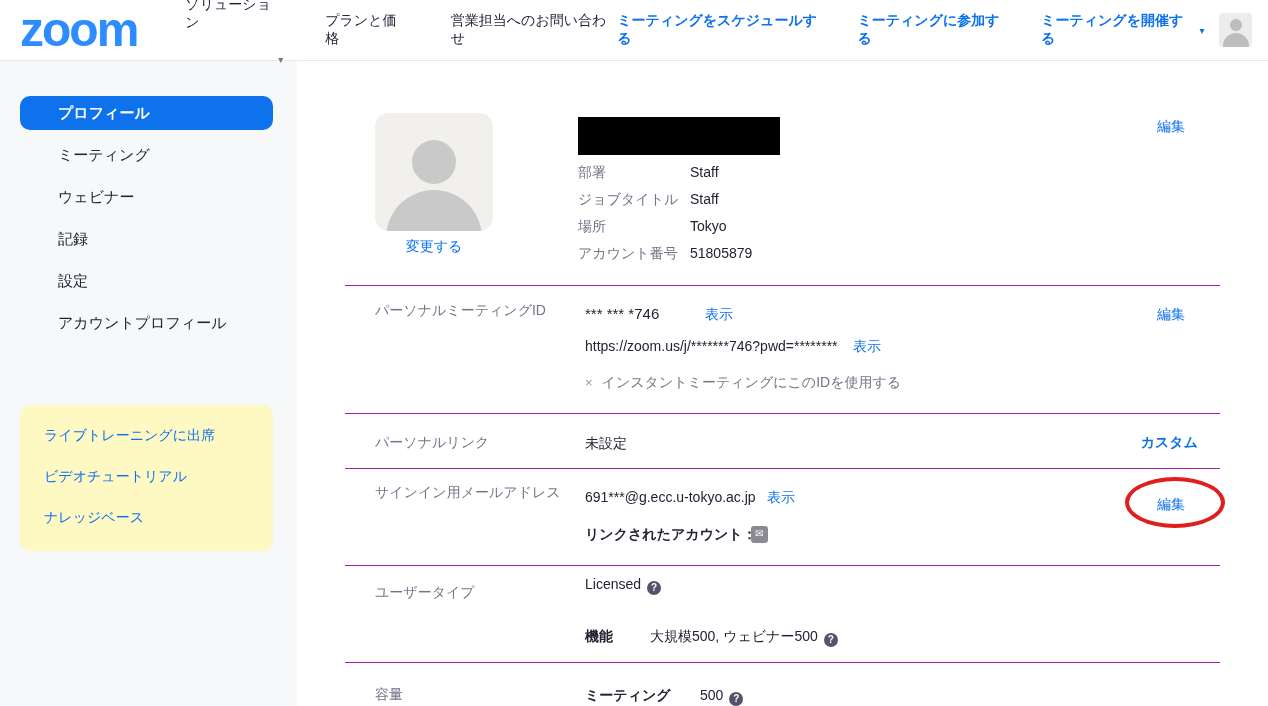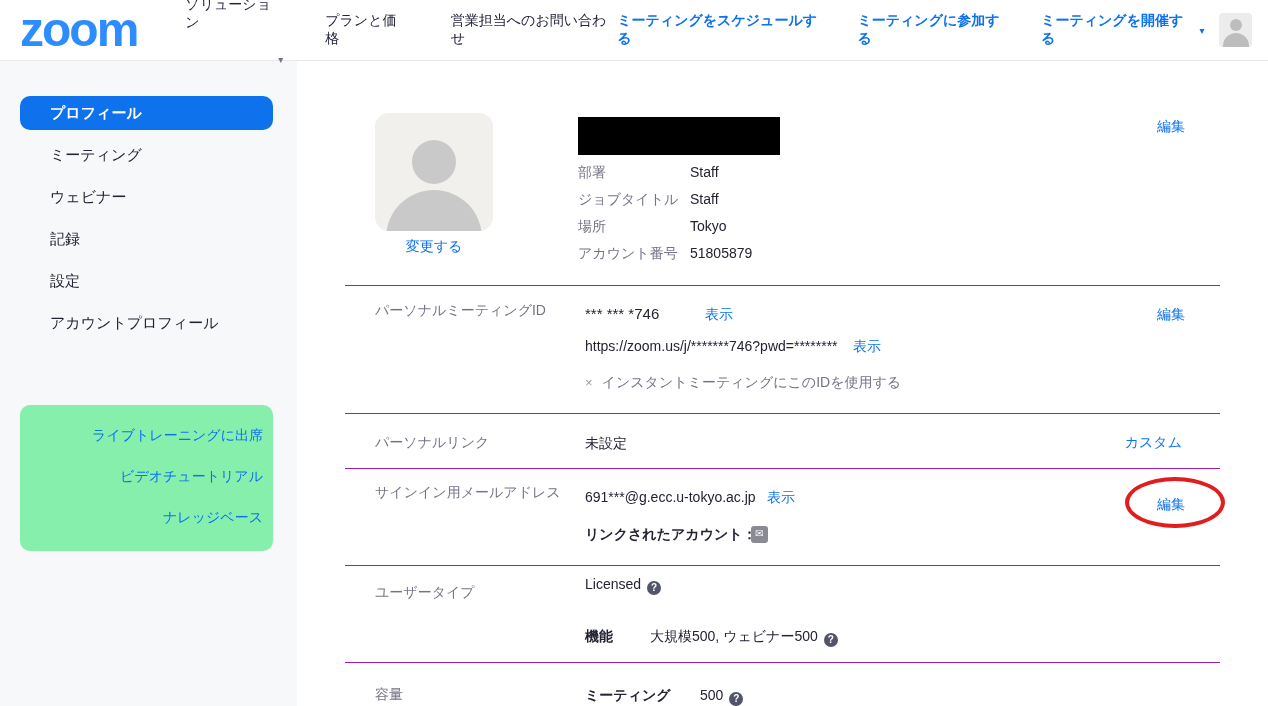--- a/index.html
+++ b/index.html
@@ -20,23 +20,23 @@
   .mini-avatar { width:34px; height:34px; background:#ececec; border-radius:4px; position:relative; overflow:hidden; cursor:pointer; }
   .mini-avatar .head { position:absolute; top:6px; left:11px; width:12px; height:12px; border-radius:50%; background:#bdbdbd; }
   .mini-avatar .shoulders { position:absolute; top:20px; left:4px; width:26px; height:16px; border-radius:13px 13px 0 0; background:#bdbdbd; }
 
   
   .page { display:flex; height:645px; }
   .sidebar { width:297px; background:#f7f8fa; padding-top:35px; flex-shrink:0; }
   .main { flex:1; background:#fff; position:relative; }
 
   
-  .side-item { height:34px; margin:0 24px 8px 20px; display:flex; align-items:center; padding-left:30px; font-size:15px; color:#232333; border-radius:10px; cursor:pointer; }
+  .side-item { height:34px; margin:0 24px 8px 20px; display:flex; align-items:center; padding-left:38px; font-size:15px; color:#232333; border-radius:10px; cursor:pointer; }
   .side-item.active { background:#0e72ed; color:#fff; font-weight:700; }
-  .help-card { margin:65px 24px 0 20px; background:#86efac; border-radius:10px; padding:22px 10px 24px 24px; box-shadow:0 0 2px rgba(0,0,0,0.03);text-align:right; }
+  .help-card { margin:65px 24px 0 20px; background:#fef9c3; border-radius:10px; padding:22px 10px 24px 24px; box-shadow:0 0 2px rgba(0,0,0,0.03); }
   .help-link { display:block; font-size:14px; color:#0e72ed; cursor:pointer; margin-bottom:23px; }
   .help-link:last-child { margin-bottom:0; }
 
   
   .sec { position:relative; margin:0 48px; }
   .sec + .sec { border-top:1px solid #a21caf; }
   .sec1 { height:224px; }
   .sec2 { height:128px; }
   .sec3 { height:55px; }
   .sec4 { height:97px; }
@@ -161,21 +161,21 @@
         <span class="abs blue-link" style="left:360px; top:20px;">表示</span>
         <span class="abs val" style="left:240px; top:52px;">https://zoom.us/j/*******746?pwd=********</span>
         <span class="abs blue-link" style="left:508px; top:52px;">表示</span>
         <span class="abs val muted" style="left:240px; top:88px;"><span class="x-mark">×</span><span>インスタントミーティングにこのIDを使用する</span></span>
         <span class="abs blue-link" style="right:35px; top:20px;">編集</span>
       </div>
 
       <div class="sec sec3">
         <span class="abs lbl" style="left:30px; top:20px;">パーソナルリンク</span>
         <span class="abs val" style="left:240px; top:21px;">未設定</span>
-        <span class="abs blue-link" style="right:38px; top:20px;">カスタム</span>
+        <span class="abs blue-link" style="right:22px; top:20px;font-weight:bold;">カスタム</span>
       </div>
 
       <div class="sec sec4">
         <span class="abs lbl" style="left:30px; top:13px; width:200px; line-height:20px;">サインイン用メールアドレス</span>
         <span class="abs val" style="left:240px; top:20px;">691***@g.ecc.u-tokyo.ac.jp</span>
         <span class="abs blue-link" style="left:422px; top:20px;">表示</span>
         <span class="abs val" style="left:240px; top:57px;font-weight:bold;">リンクされたアカウント：</span>
         <span class="abs mail-icon" style="left:406px; top:57px;">✉</span>
         <span class="abs blue-link" style="right:35px; top:27px;">編集</span>
         <div class="abs red-ellipse"></div>

